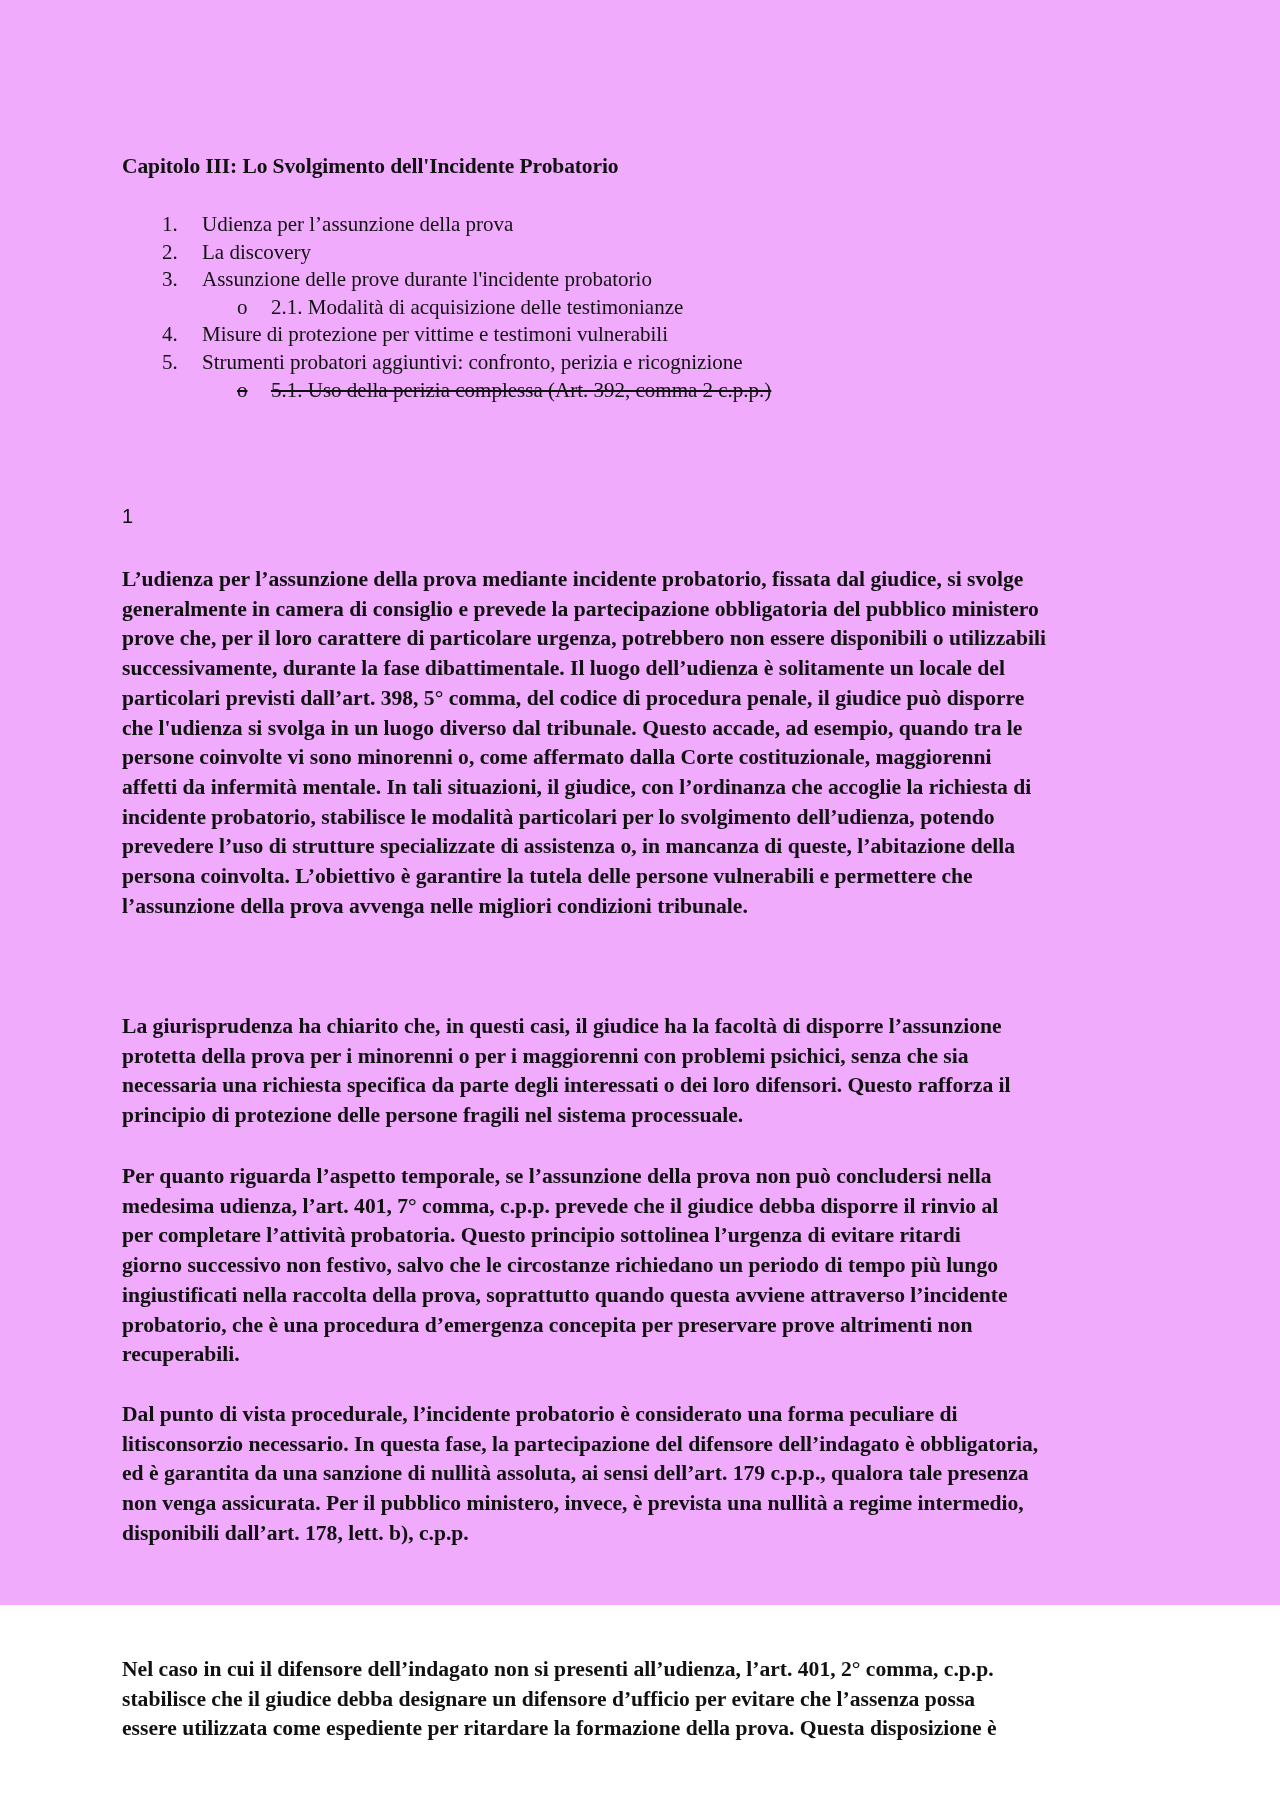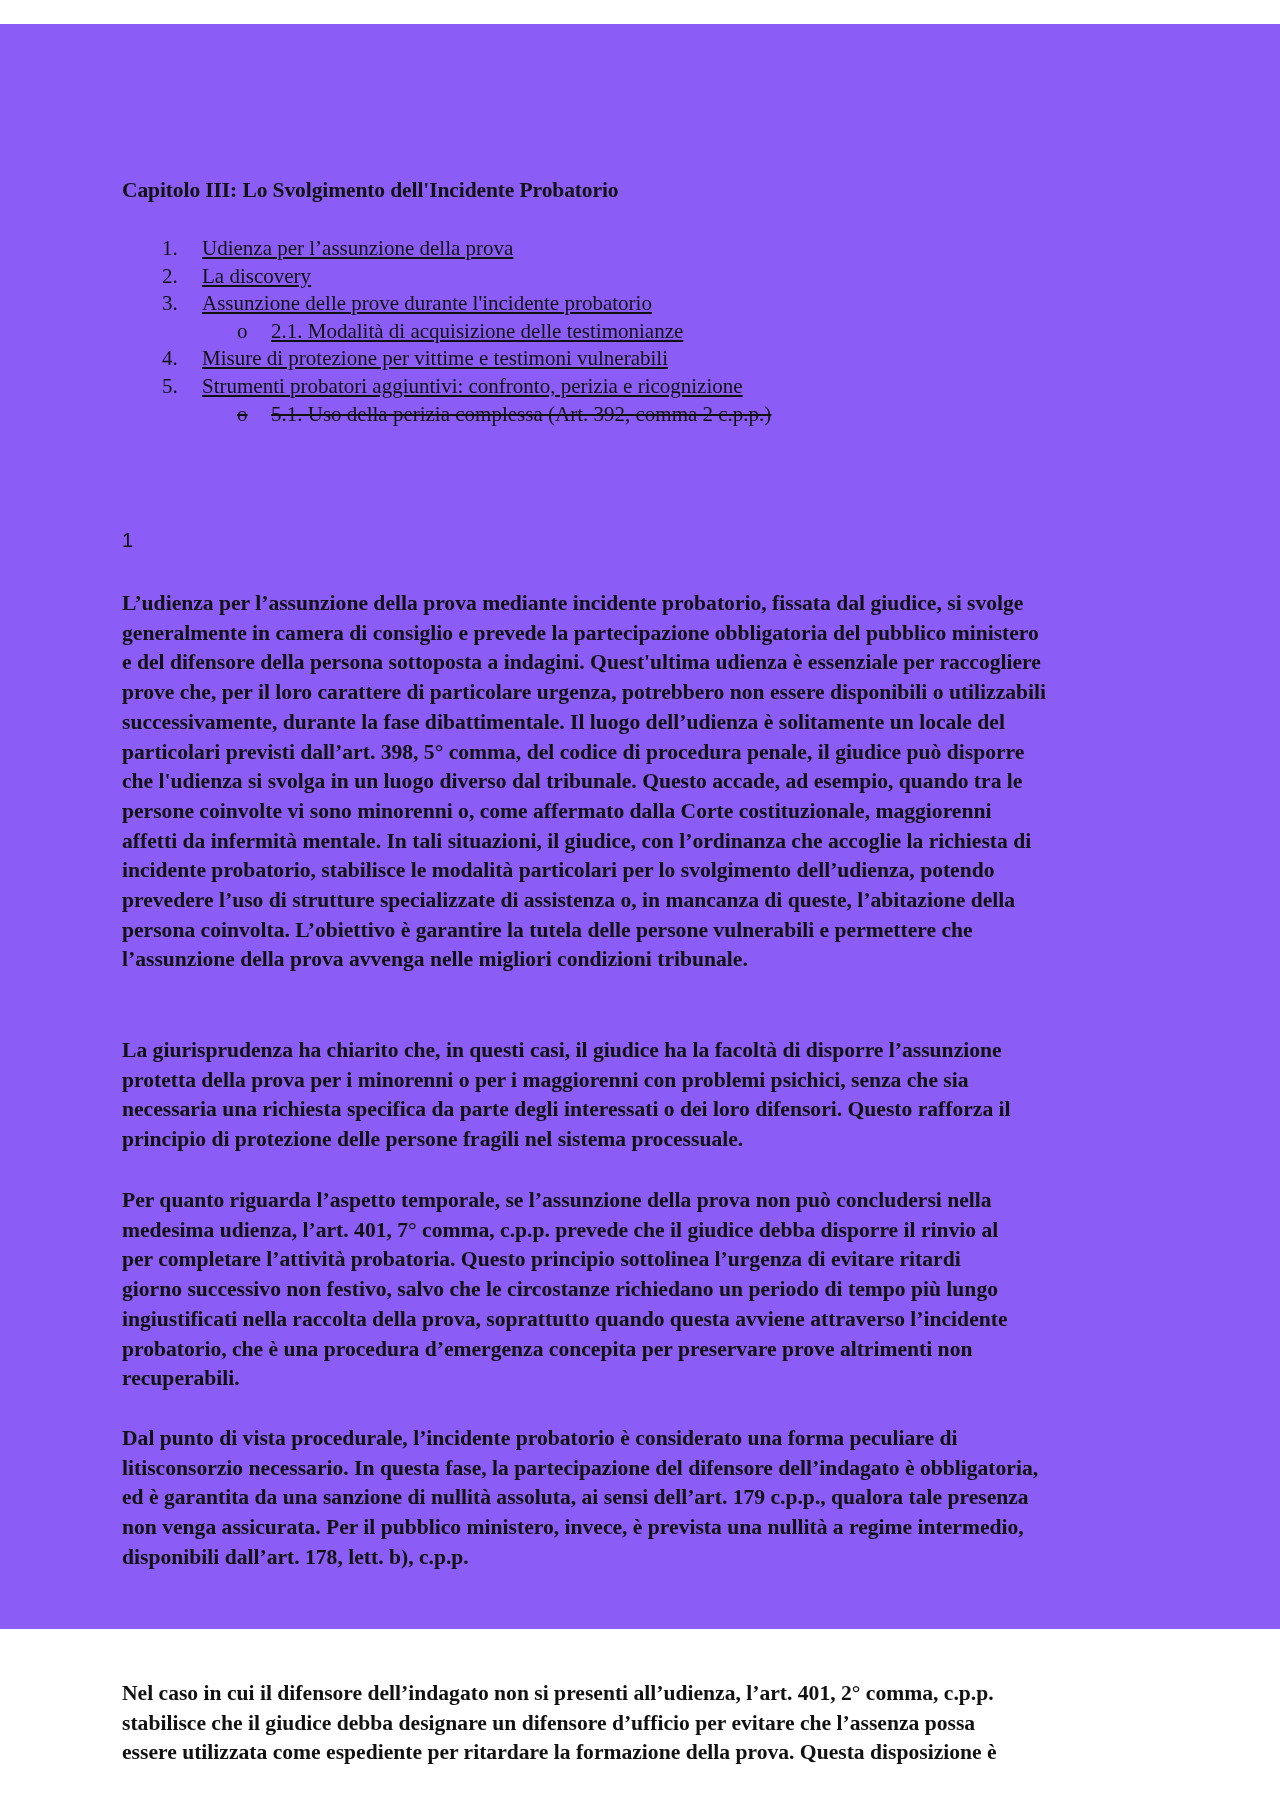--- a/index.html
+++ b/index.html
@@ -14,22 +14,21 @@
       position: relative;
       font-family: "Liberation Serif", serif;
       color: #111111;
     }
     .page {
       position: absolute;
       left: 0;
       top: 0;
       width: 1280px;
       height: 1605px;
-      background: #8b5cf6;
-      margin-top: 24px;
+      background: #f0abfc;
     }
     .title {
       position: absolute;
       left: 122px;
       top: 154px;
       font-size: 21.5px;
       font-weight: bold;
       letter-spacing: -0.1px;
       margin: 0;
     }
@@ -39,21 +38,20 @@
       top: 211px;
       margin: 0;
       padding: 0;
       list-style: none;
       font-size: 21px;
       line-height: 27.6px;
     }
     .toc-item {
       position: relative;
       white-space: nowrap;
-      text-decoration: underline;
     }
     .toc-num {
       display: inline-block;
       width: 40px;
       padding-left: 40px;
     }
     .toc-item.level2 .toc-num {
       width: 34px;
       padding-left: 115px;
     }
@@ -119,21 +117,20 @@
     <li class="toc-item level2 struck">
       <span class="toc-num">o</span><span>5.1. Uso della perizia complessa (Art. 392, comma 2 c.p.p.)</span>
     </li>
   </ul>
 
   <p class="page-marker">1</p>
 
   <p class="body-text" id="p1">
       <span class="line">L’udienza per l’assunzione della prova mediante incidente probatorio, fissata dal giudice, si svolge</span>
       <span class="line">generalmente in camera di consiglio e prevede la partecipazione obbligatoria del pubblico ministero</span>
-      <span class="line">e del difensore della persona sottoposta a indagini. Quest'ultima udienza è essenziale per raccogliere</span>
       <span class="line">prove che, per il loro carattere di particolare urgenza, potrebbero non essere disponibili o utilizzabili</span>
       <span class="line">successivamente, durante la fase dibattimentale. Il luogo dell’udienza è solitamente un locale del</span>
       <span class="line">particolari previsti dall’art. 398, 5° comma, del codice di procedura penale, il giudice può disporre</span>
       <span class="line">che l'udienza si svolga in un luogo diverso dal tribunale. Questo accade, ad esempio, quando tra le</span>
       <span class="line">persone coinvolte vi sono minorenni o, come affermato dalla Corte costituzionale, maggiorenni</span>
       <span class="line">affetti da infermità mentale. In tali situazioni, il giudice, con l’ordinanza che accoglie la richiesta di</span>
       <span class="line">incidente probatorio, stabilisce le modalità particolari per lo svolgimento dell’udienza, potendo</span>
       <span class="line">prevedere l’uso di strutture specializzate di assistenza o, in mancanza di queste, l’abitazione della</span>
       <span class="line">persona coinvolta. L’obiettivo è garantire la tutela delle persone vulnerabili e permettere che</span>
       <span class="line">l’assunzione della prova avvenga nelle migliori condizioni tribunale.</span>

